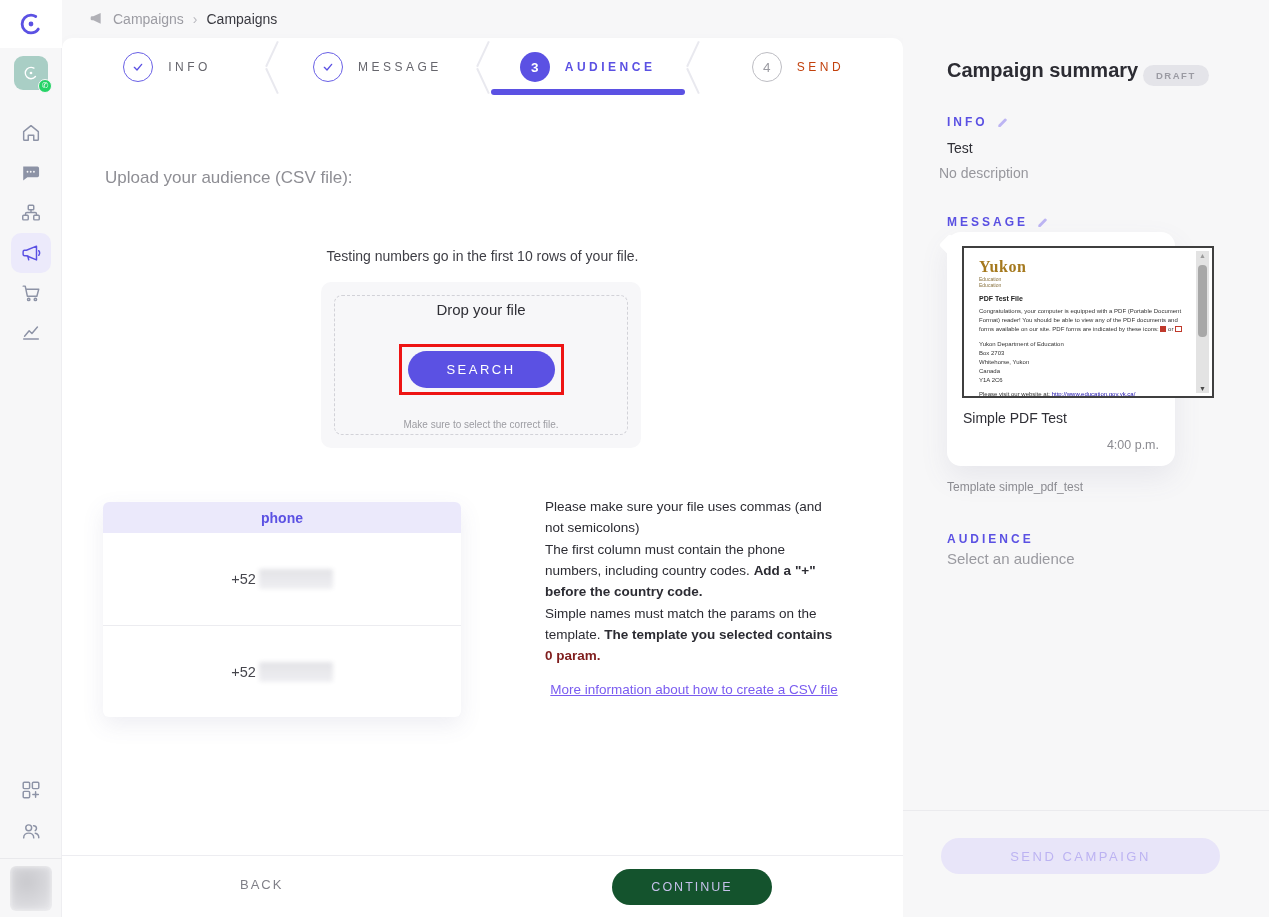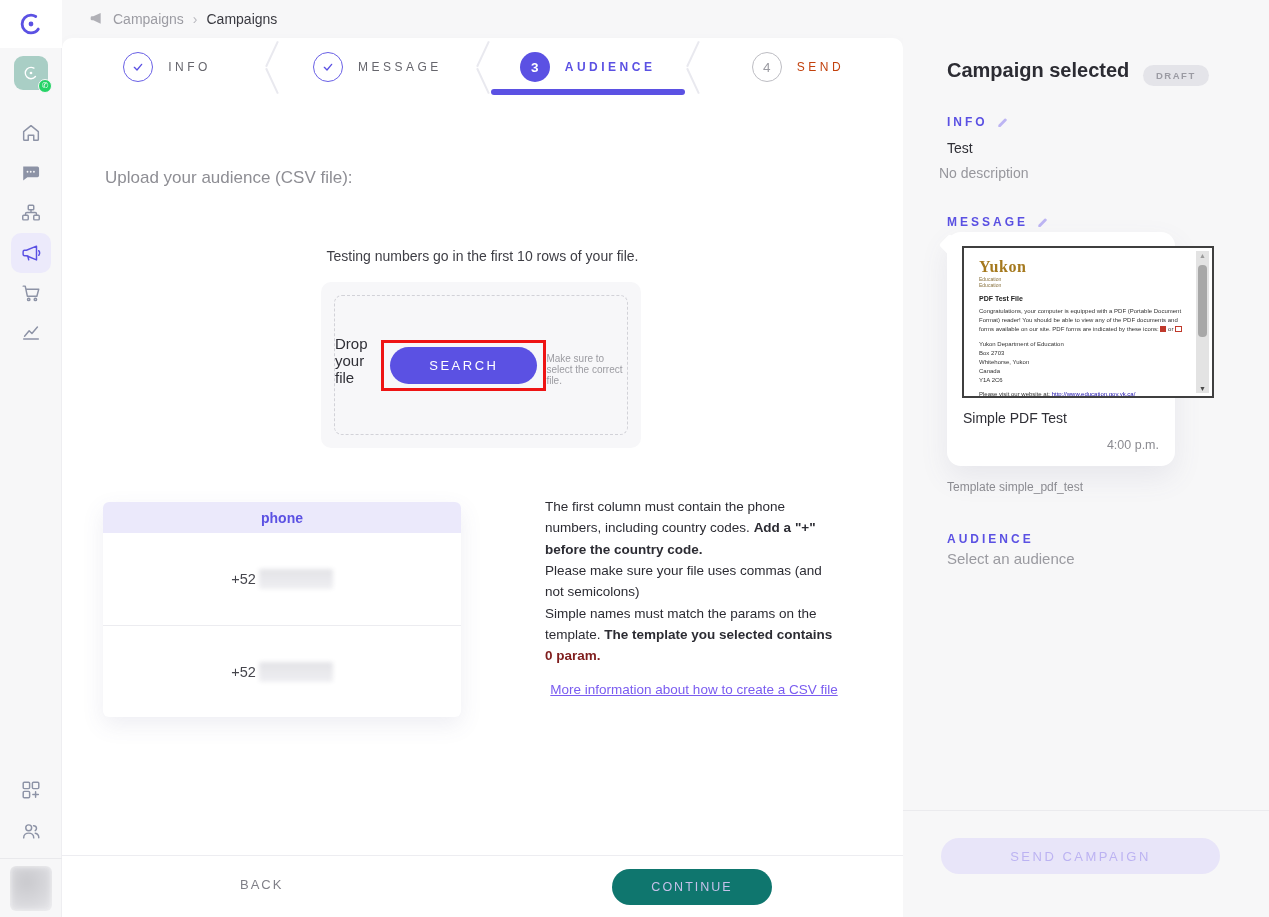--- a/index.html
+++ b/index.html
@@ -41,21 +41,21 @@
   .step-label { font-size:12px; letter-spacing:3.5px; color:#66666d; }
   .step-label.active { color:#5b51e3; font-weight:bold; }
   .step-label.upcoming { color:#c2410c; }
   .active-bar { position:absolute; bottom:1px; left:50%; transform:translateX(-50%); width:194px; height:6px; background:#5b51e3; border-radius:3px; }
 
   
   .content { position:relative; flex:1; }
   .page-heading { position:absolute; left:43px; top:72px; font-size:17px; color:#8e8e94; }
   .testing-note { position:absolute; left:0; right:0; top:152px; text-align:center; font-size:14px; color:#3e3e45; }
   .dropzone { position:absolute; left:259px; top:186px; width:320px; height:166px; background:#f7f7f9; border-radius:10px; }
-  .dz-inner { position:absolute; inset:13px; border:1px dashed #d2d2d8; border-radius:8px; display:flex; flex-direction:row; align-items:center; justify-content:center; }
+  .dz-inner { position:absolute; inset:13px; border:1px dashed #d2d2d8; border-radius:8px; display:flex; flex-direction:column; align-items:center; justify-content:center;gap:16px; }
   .dz-title { font-size:15px; color:#2f2f36; margin-bottom:10px; }
   .annotation-box { border:3px solid #ee1414; padding:4px 6px; }
   .search-btn { width:147px; height:37px; border:none; border-radius:19px; background:#5b51e3; color:#fff; font-size:13px; letter-spacing:2.5px; font-family:"Liberation Sans",sans-serif; cursor:pointer; }
   .dz-hint { font-size:10px; color:#9c9ca2; margin-top:8px; }
 
   .phone-table { position:absolute; left:41px; top:406px; width:358px; background:#fff; border-radius:6px; overflow:hidden; box-shadow:0 8px 22px rgba(90,90,140,0.10); }
   .pt-header { height:31px; background:#ebe9fb; display:flex; align-items:center; justify-content:center; color:#5b51e3; font-weight:bold; font-size:14px; }
   .pt-row { height:92px; display:flex; align-items:center; justify-content:center; font-size:14.5px; color:#46464d; gap:3px; }
   .pt-row + .pt-row { border-top:1px solid #ececf0; }
   .redacted { display:inline-block; width:74px; height:20px; border-radius:2px; background:linear-gradient(180deg,#e3e3e7,#efeff2); filter:blur(2px); }
@@ -63,21 +63,21 @@
   .prepare { position:absolute; left:483px; top:400px; width:298px; }
   .prepare-title { text-align:center; font-size:17px; color:#7a5cf0; margin-bottom:10px; }
   .prepare-text { font-size:13.5px; color:#2c2c33; line-height:1.58; }
   .prepare-text .sent { display:block; }
   .prepare-text b { font-weight:bold; }
   .accent-bold { color:#7f1d1d; font-weight:bold; }
   .prepare-link { display:block; text-align:center; margin-top:15px; font-size:13.5px; color:#7a5cf0; text-decoration:underline; cursor:pointer; }
 
   .card-footer { flex:0 0 62px; border-top:1px solid #ededf1; position:relative; }
   .back-btn { position:absolute; left:178px; top:21px; font-size:13px; letter-spacing:2px; color:#808088; cursor:pointer; }
-  .continue-btn { position:absolute; left:550px; top:13px; width:160px; height:36px; border:none; border-radius:18px; background:#0f766e; color:#c6c1ea; font-size:12.5px; letter-spacing:2px; font-family:"Liberation Sans",sans-serif; cursor:pointer; }
+  .continue-btn { position:absolute; left:550px; top:13px; width:160px; height:36px; border:none; border-radius:18px; background:#14532d; color:#c6c1ea; font-size:12.5px; letter-spacing:2px; font-family:"Liberation Sans",sans-serif; cursor:pointer; }
 
   
   .summary { position:relative; width:366px; flex:0 0 366px; background:#f7f7f8; }
   .sum-title { position:absolute; left:44px; top:59px; font-size:20px; font-weight:800; color:#2c2c33; }
   .draft-badge { position:absolute; left:240px; top:65px; background:#e4e4e9; color:#9b9ba3; font-size:9.5px; font-weight:bold; letter-spacing:1.5px; padding:5px 13px; border-radius:11px; }
   .sec-label { font-size:12px; font-weight:bold; letter-spacing:3px; color:#5b51e3; display:flex; align-items:center; gap:8px; }
   .pencil { cursor:pointer; display:inline-flex; }
   .lbl-info { position:absolute; left:44px; top:115px; }
   .info-name { position:absolute; left:44px; top:140px; font-size:14px; color:#2f2f36; }
   .info-desc { position:absolute; left:36px; top:165px; font-size:14px; color:#97979d; }
@@ -262,37 +262,37 @@
             <span class="redacted"></span>
           </div>
           <div class="pt-row">
             <span>+52</span>
             <span class="redacted"></span>
           </div>
         </div>
 
         <div class="prepare">
           <div class="prepare-text">
+            <span class="sent">Please make sure your file uses commas (and not semicolons)</span>
             <span class="sent"><span>The first column must contain the phone numbers, including country codes. </span><b>Add a "+" before the country code.</b></span>
-            <span class="sent">Please make sure your file uses commas (and not semicolons)</span>
             <span class="sent"><span>Simple names must match the params on the template. </span><b>The template you selected contains </b><span class="accent-bold">0 param.</span></span>
           </div>
           <span class="prepare-link">More information about how to create a CSV file</span>
         </div>
       </div>
 
       <div class="card-footer">
         <span class="back-btn">BACK</span>
         <button class="continue-btn" disabled="">CONTINUE</button>
       </div>
     </div>
   </div>
 
   <aside class="summary">
-    <div class="sum-title">Campaign selected</div>
+    <div class="sum-title">Campaign summary</div>
     <span class="draft-badge">DRAFT</span>
 
     <div class="sec-label lbl-info">
       <span>INFO</span>
       <span class="pencil">
         <svg width="14" height="14" viewBox="0 0 24 24">
             <path d="M4 17 L14.5 6.5 a1.8 1.8 0 0 1 2.6 0 l0.9 0.9 a1.8 1.8 0 0 1 0 2.6 L7.5 20.5 H4 Z" fill="#bdb5f3"></path>
           </svg>
       </span>
     </div>

